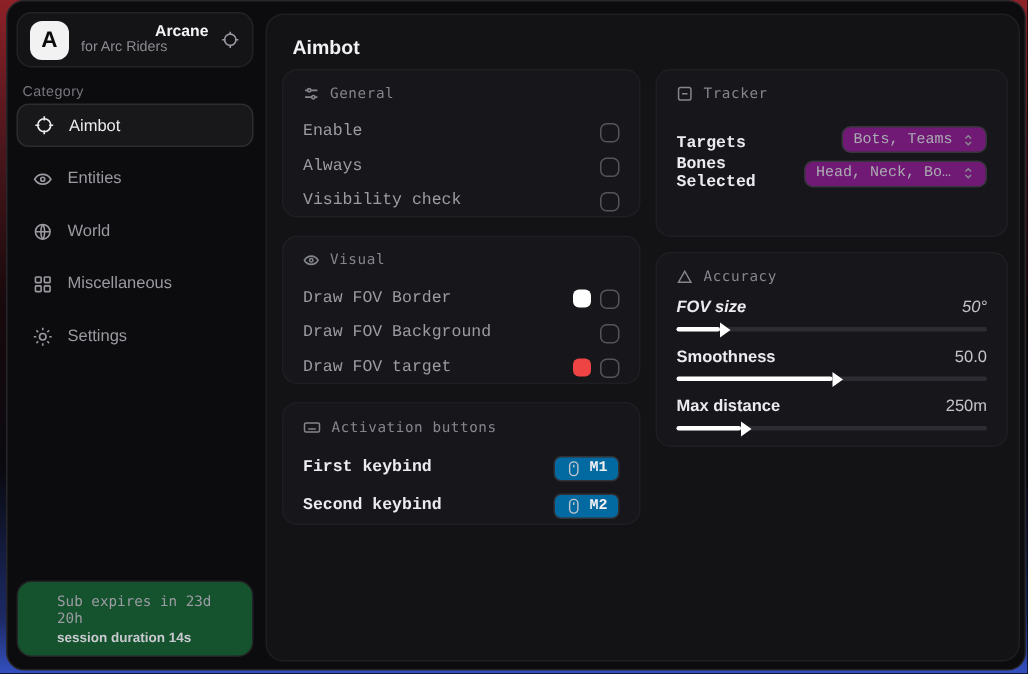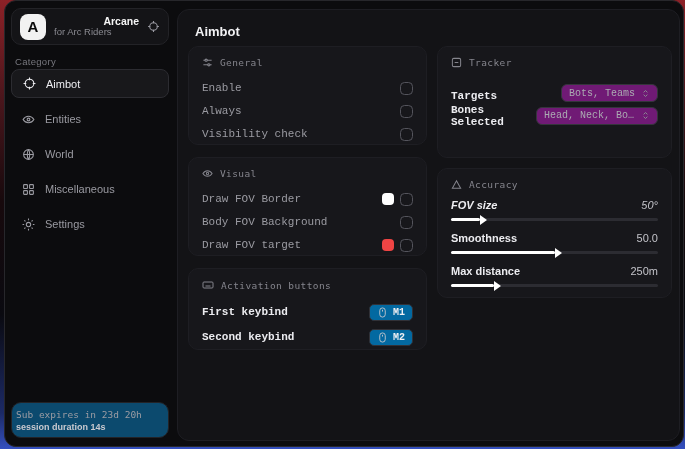--- a/index.html
+++ b/index.html
@@ -33,23 +33,23 @@
   .nav { position:absolute; left:6px; top:68px; width:158px; }
   .nav-item {
     display:flex; align-items:center; gap:10px; height:28px; padding:0 10px;
     color:#9a9aa1; font-size:11px; border-radius:8px; margin-bottom:7px; cursor:pointer;
   }
   .nav-item.active {
     background:#18181b; border:1px solid #2c2c31; color:#ececf0; height:29px;
   }
   .nav-item .ni { display:flex; width:14px; justify-content:center; color:inherit; }
   .footbox {
-    position:absolute; left:6px; bottom:8px; width:158px; height:36px;
-    border:1px solid #232327; border-radius:10px; background:#0c4a6e;
-    display:flex; flex-direction:column; justify-content:center; padding:0 4px; gap:2px;
+    position:absolute; left:6px; bottom:8px; width:158px; height:51px;
+    border:1px solid #232327; border-radius:10px; background:#14532d;
+    display:flex; flex-direction:column; justify-content:center; padding:0 26px; gap:2px;
   }
   .foot1 { font-family:"DejaVu Sans Mono", monospace; color:#9c9ca3; font-size:9.5px; }
   .foot2 { color:#c9c9cf; font-size:9px; font-weight:bold; }
   
   .main {
     position:absolute; left:172px; top:8px; width:503px; height:432px;
     background:#131316; border:1px solid #1e1e23; border-radius:12px;
   }
   .page-title { position:absolute; left:17px; top:14px; color:#f2f2f4; font-size:13px; font-weight:bold; }
   .card {
@@ -215,21 +215,21 @@
           <span>Visual</span>
         </div>
         <div class="row">
           <span class="lbl-dim">Draw FOV Border</span>
           <span class="row-right">
             <span class="swatch" style="background:#ffffff;"></span>
             <span class="checkbox"></span>
           </span>
         </div>
         <div class="row">
-          <span class="lbl-dim">Body FOV Background</span>
+          <span class="lbl-dim">Draw FOV Background</span>
           <span class="checkbox"></span>
         </div>
         <div class="row">
           <span class="lbl-dim">Draw FOV target</span>
           <span class="row-right">
             <span class="swatch" style="background:#ef4444;"></span>
             <span class="checkbox"></span>
           </span>
         </div>
       </div>

